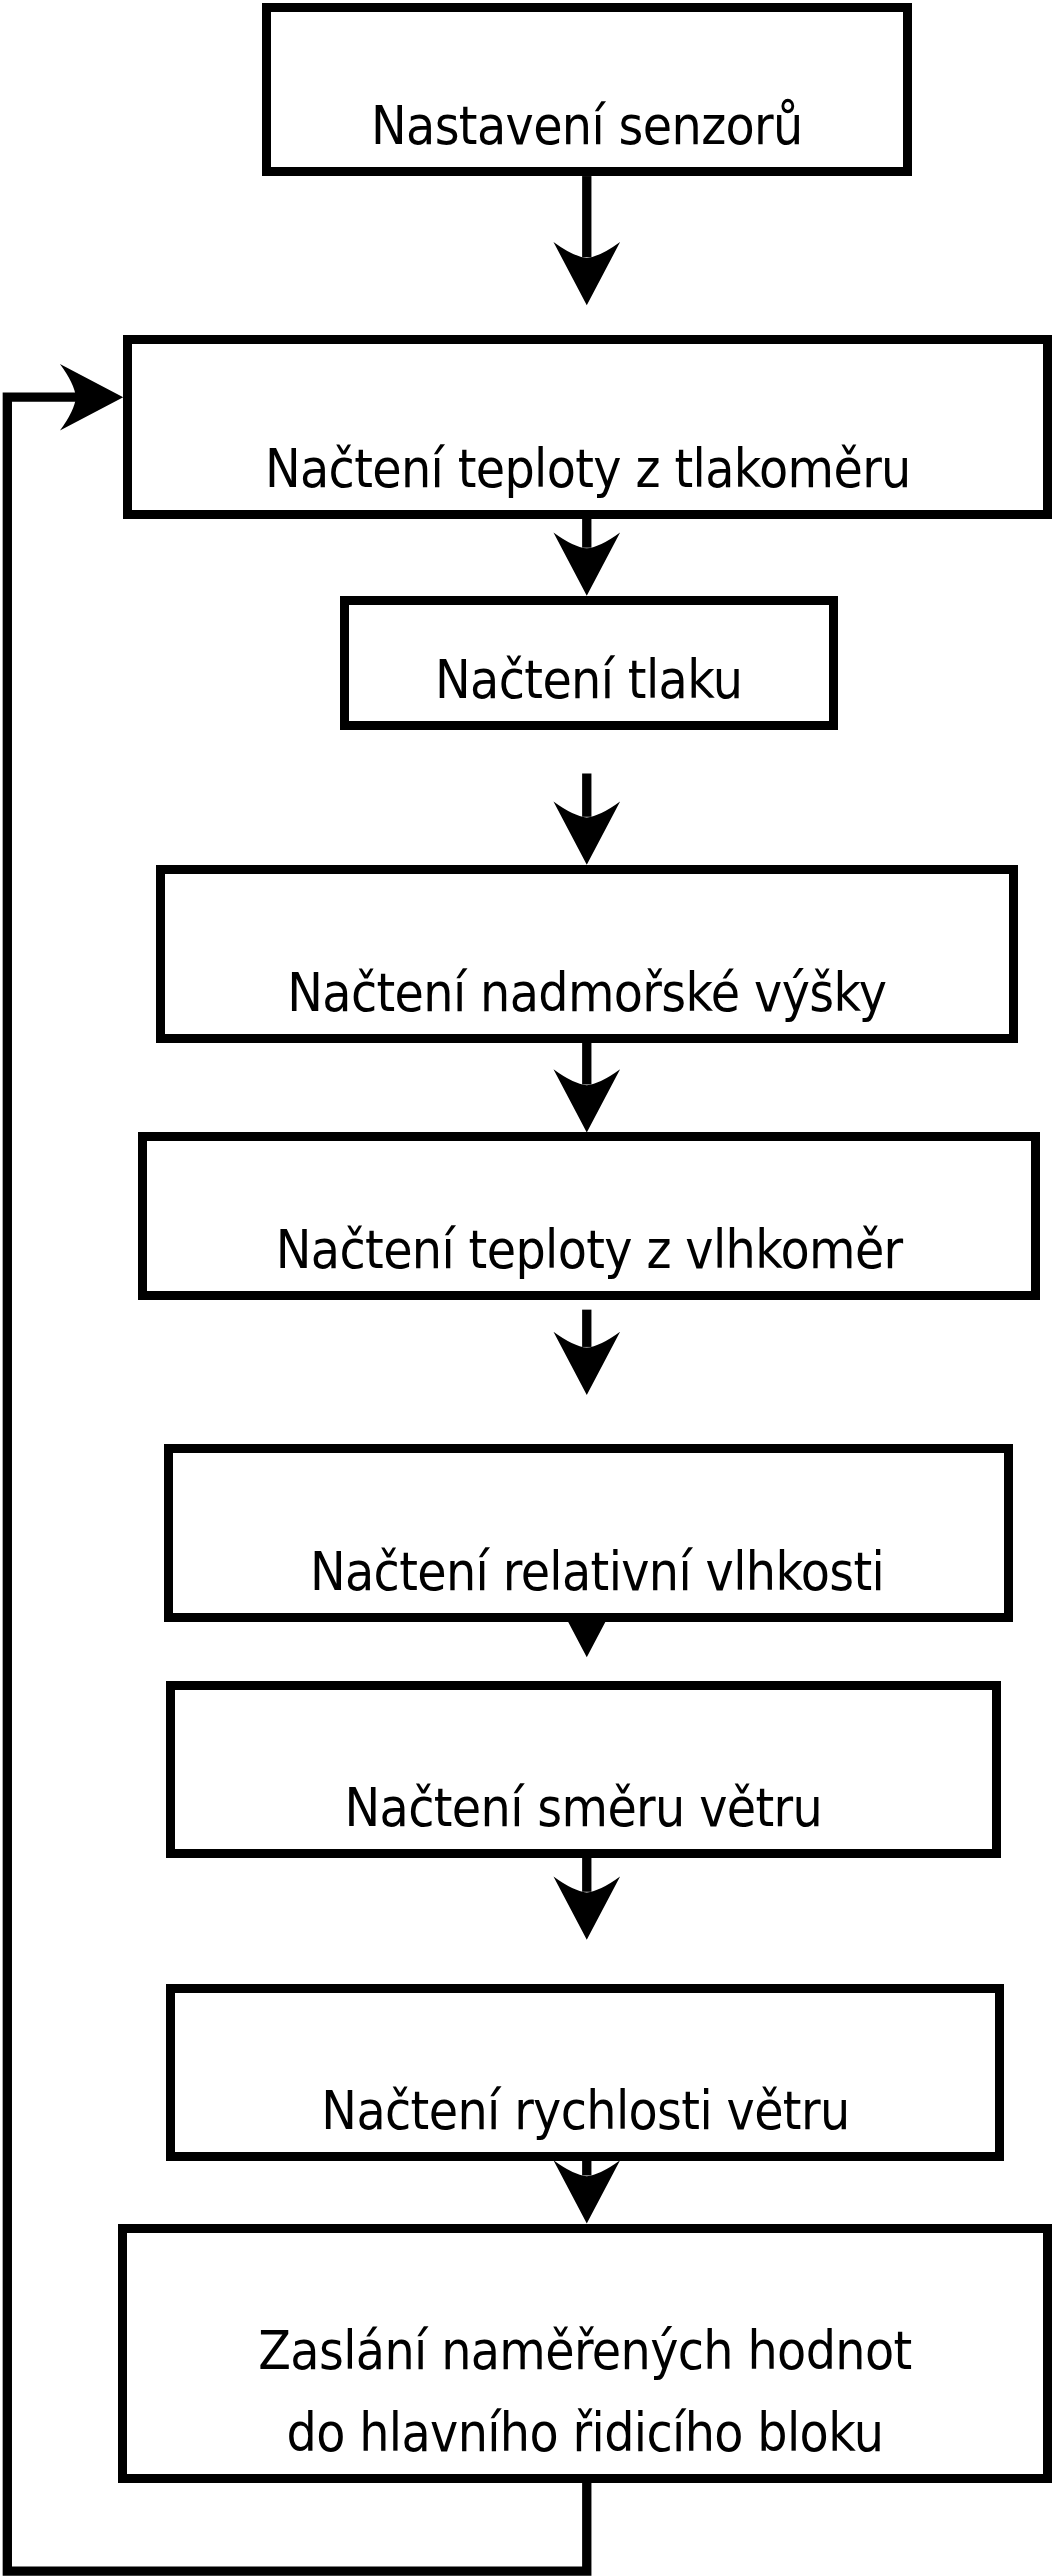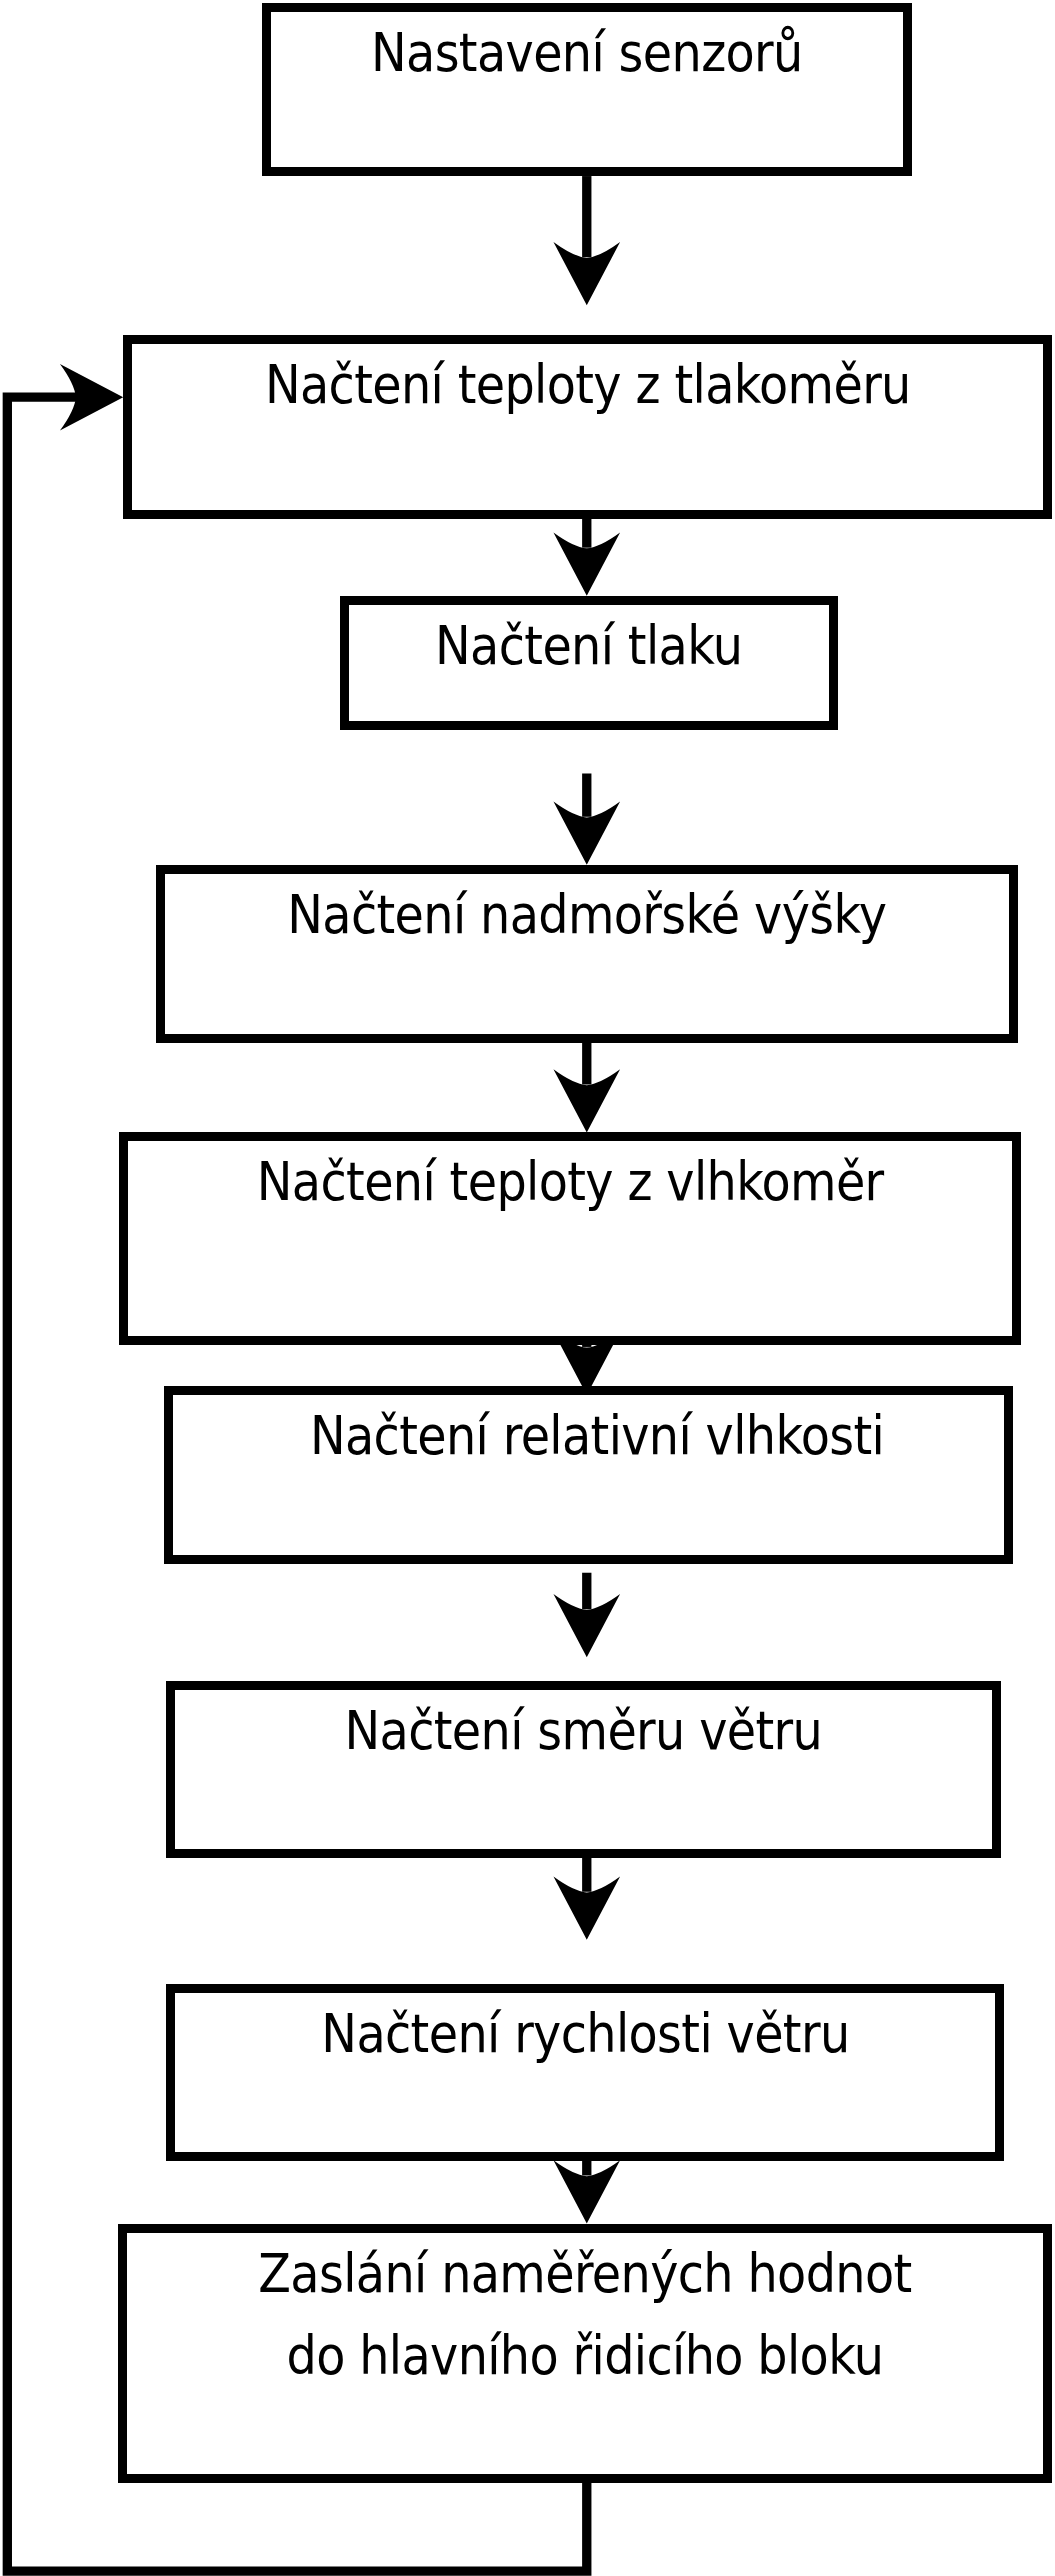--- a/index.html
+++ b/index.html
@@ -22,21 +22,21 @@
     width: 1055px;
     height: 2576px;
     z-index: 1;
   }
   .flow-node {
     position: absolute;
     box-sizing: border-box;
     background: #ffffff;
     border: 9.3px solid #000000;
     display: flex;
-    align-items: flex-start;
+    align-items: flex-end;
     justify-content: center;
     z-index: 2;
     text-align: center;
   }
   .node-label {
     display: block;
     font-size: 53px;
     line-height: 1.55;
     color: #000000;
     white-space: pre-line;
@@ -86,25 +86,25 @@
   </div>
 
   <div class="flow-node" style="left:340px; top:596px;  width:498px;  height:134px;">
     <span class="node-label">Načtení tlaku</span>
   </div>
 
   <div class="flow-node" style="left:156px; top:865px; width:862px; height:178px;">
     <span class="node-label">Načtení nadmořské výšky</span>
   </div>
 
-  <div class="flow-node" style="left:119px; top:1132px; width:902px; height:213px;">
+  <div class="flow-node" style="left:138px; top:1132px; width:902px; height:168px;">
     <span class="node-label">Načtení teploty z vlhkoměr</span>
   </div>
 
-  <div class="flow-node" style="left:164px; top:1386px; width:849px; height:178px;padding-left:17px;">
+  <div class="flow-node" style="left:164px; top:1444px; width:849px; height:178px;padding-left:17px;">
     <span class="node-label">Načtení relativní vlhkosti</span>
   </div>
 
   <div class="flow-node" style="left:166px; top:1657px; width:835px; height:177px;margin-top:24px;">
     <span class="node-label">Načtení směru větru</span>
   </div>
 
   <div class="flow-node" style="left:166px; top:1940px; width:838px; height:177px;margin-top:44px;">
     <span class="node-label">Načtení rychlosti větru</span>
   </div>

